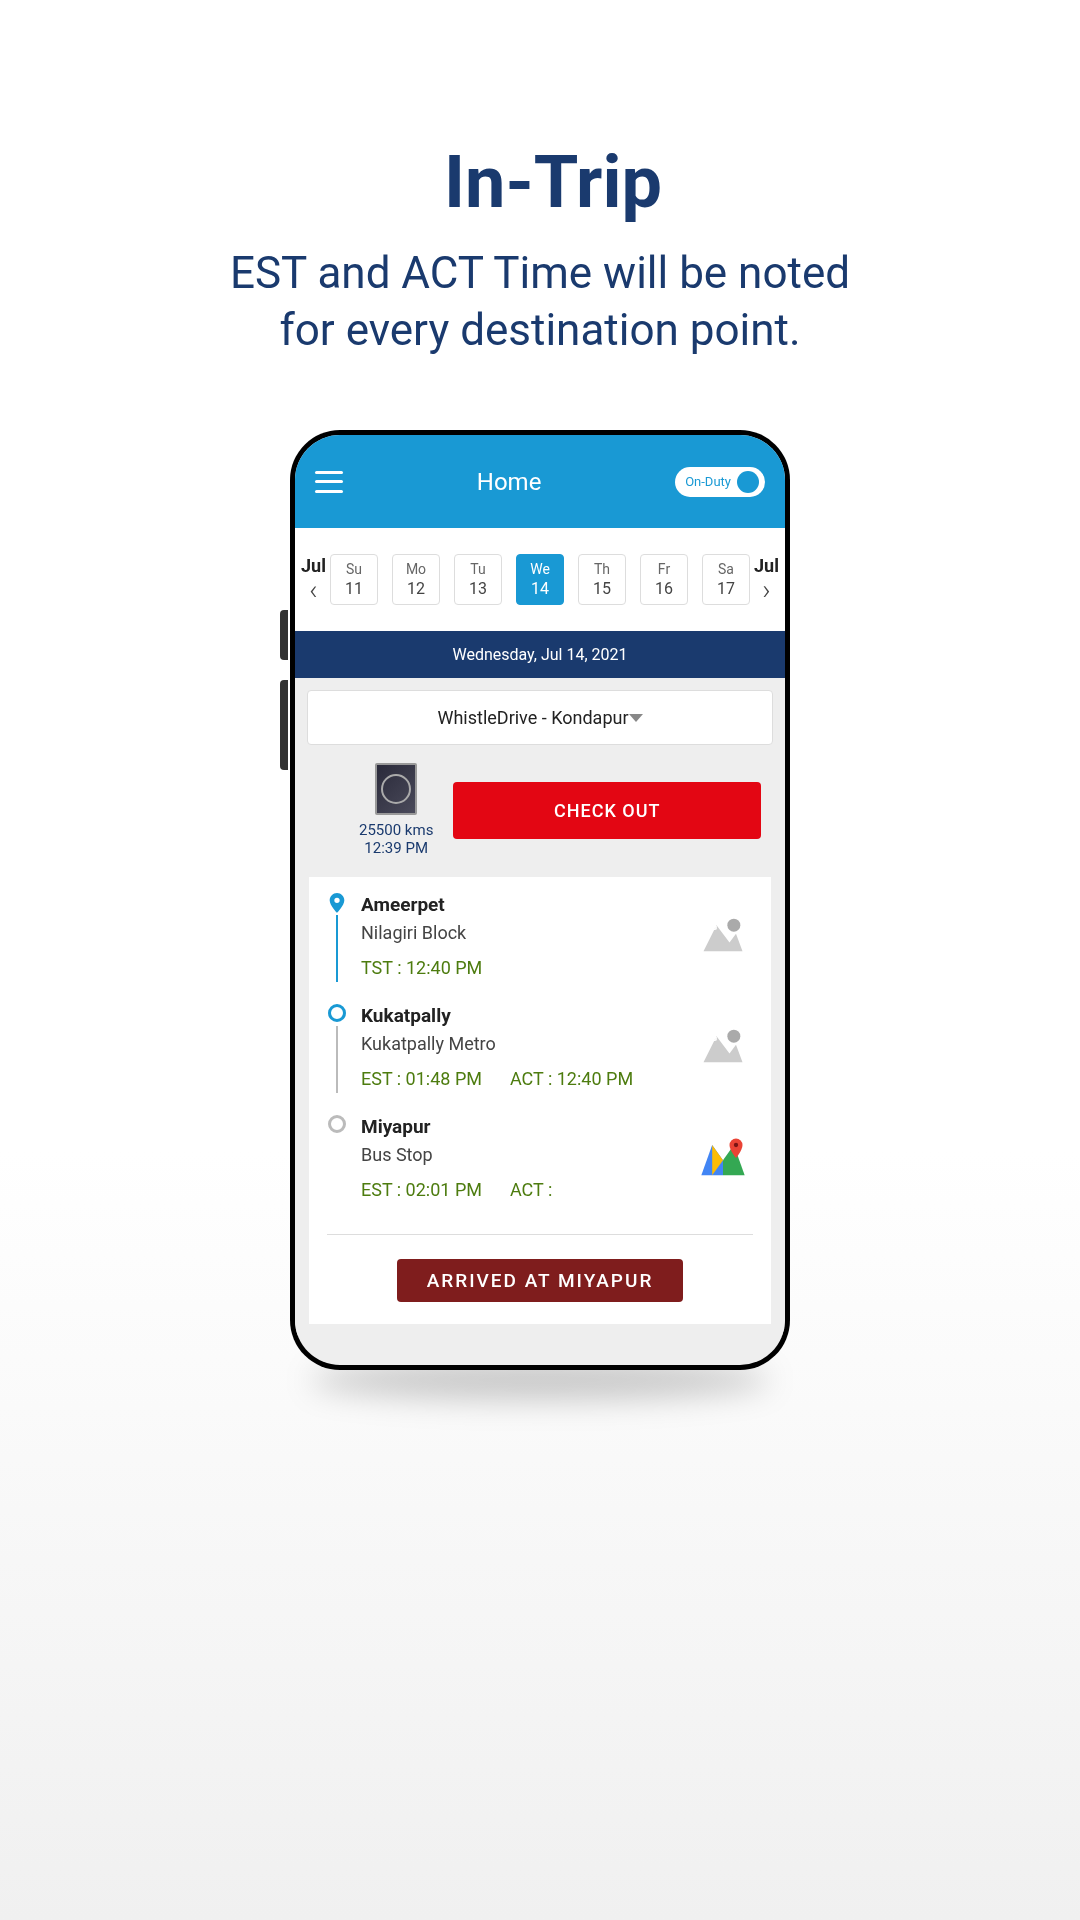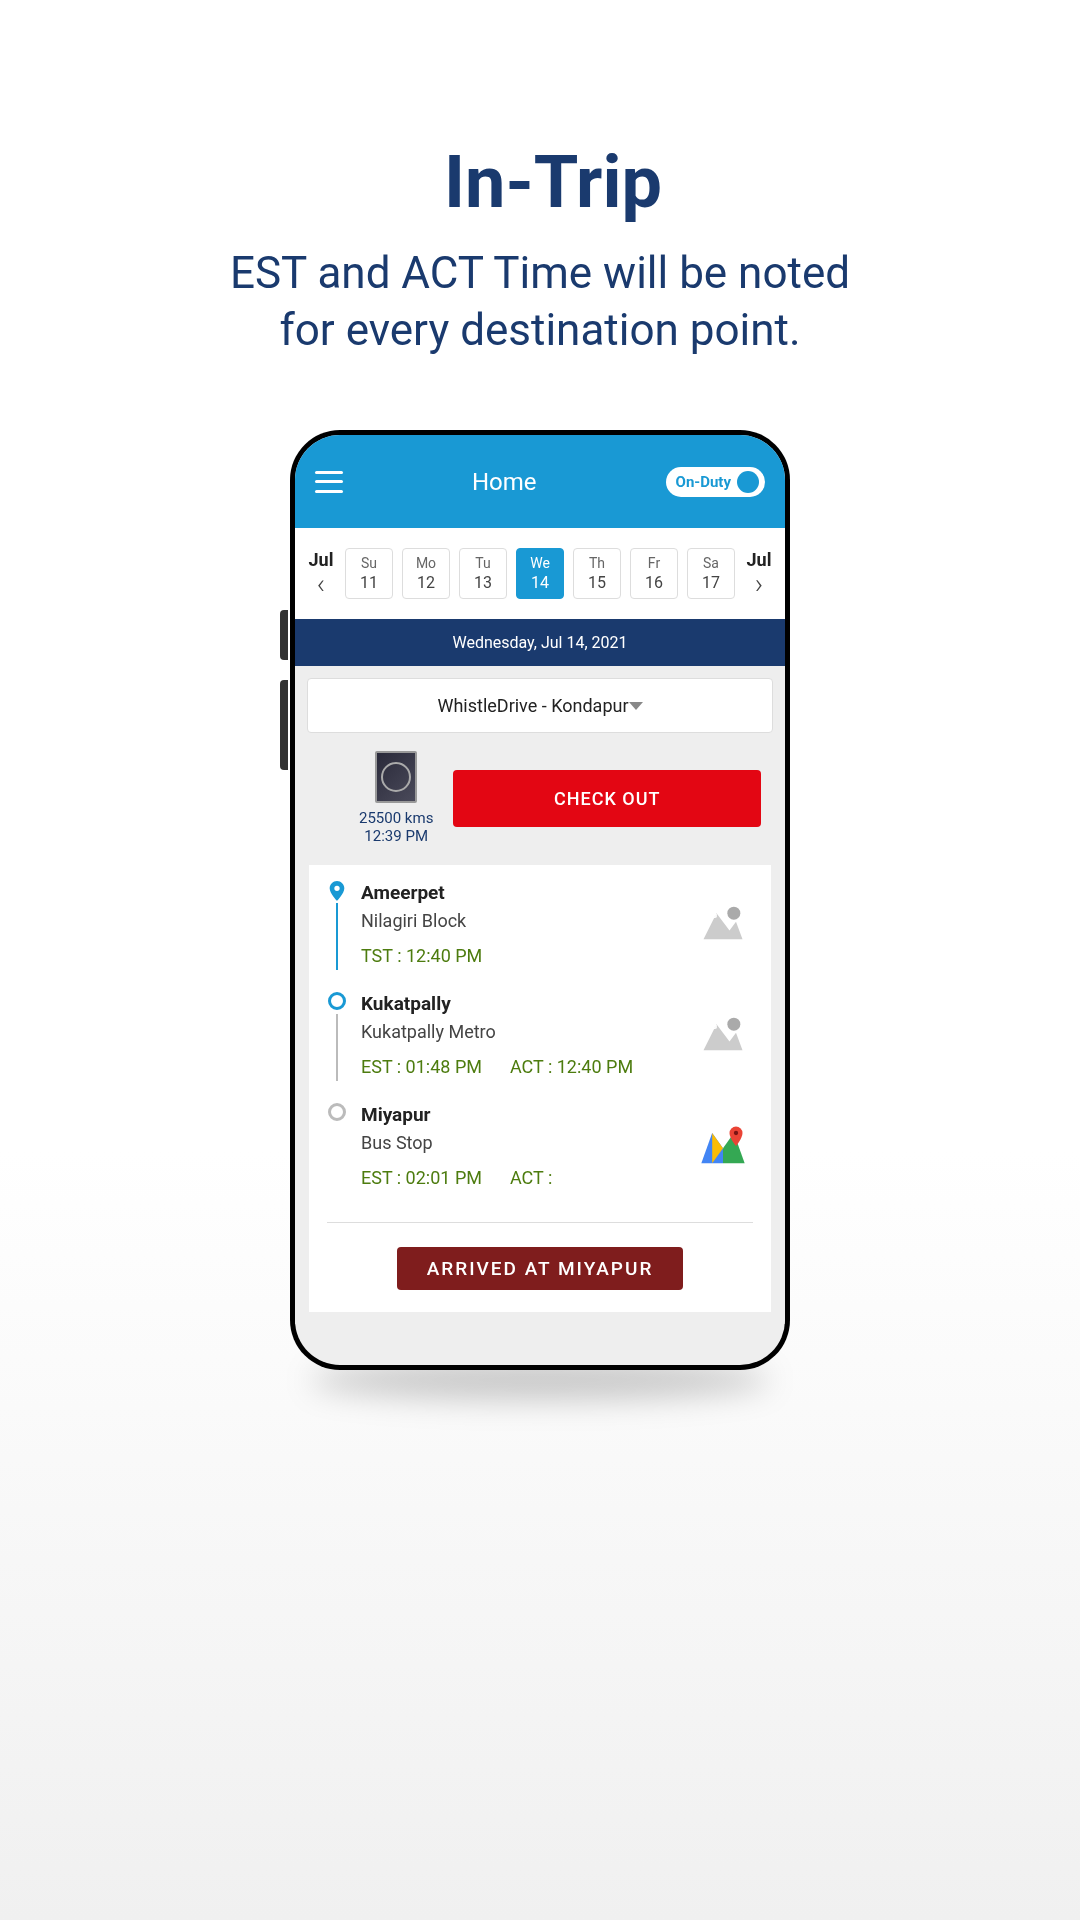--- a/index.html
+++ b/index.html
@@ -14,28 +14,28 @@
 .phone-body { width: 500px; height: 940px; background: #000; border-radius: 50px; padding: 5px; position: relative; }
 .phone-body::before { content: ""; position: absolute; left: -10px; top: 180px; width: 8px; height: 50px; background: #333; border-radius: 4px 0 0 4px; }
 .phone-body::after { content: ""; position: absolute; left: -10px; top: 250px; width: 8px; height: 90px; background: #333; border-radius: 4px 0 0 4px; }
 .phone-screen { width: 100%; height: 100%; background: #eee; border-radius: 45px; overflow: hidden; position: relative; }
 
 .app-header { background: #1999d4; height: 93px; display: flex; align-items: center; justify-content: space-between; padding: 0 20px; }
 .menu-icon { width: 28px; height: 22px; display: flex; flex-direction: column; justify-content: space-between; }
 .menu-icon span { display: block; height: 3px; background: #fff; border-radius: 2px; }
 .app-title { color: #fff; font-size: 24px; font-weight: 400; }
 .duty-toggle { background: #fff; border-radius: 20px; padding: 4px 6px 4px 10px; display: flex; align-items: center; gap: 6px; }
-.duty-label { font-size: 15px; color: #1999d4; font-weight: 700; }
+.duty-label { font-size: 13px; color: #1999d4; font-weight: 400; }
 .duty-knob { width: 22px; height: 22px; background: #1999d4; border-radius: 50%; }
 
-.cal-strip { background: #fff; display: flex; align-items: center; padding: 20px 6px; gap: 4px; }
+.cal-strip { background: #fff; display: flex; align-items: center; padding: 26px 6px; gap: 4px; }
 .cal-nav { display: flex; flex-direction: column; align-items: center; width: 40px; }
 .cal-nav-month { font-size: 18px; font-weight: 700; color: #222; }
 .cal-nav-arrow { font-size: 28px; color: #444; line-height: 1; font-weight: 300; }
-.cal-days { display: flex; gap: 6px; flex: 1; justify-content: space-between; }
+.cal-days { display: flex; gap: 14px; flex: 1; justify-content: space-between; }
 .cal-day { border: 1px solid #ddd; border-radius: 4px; width: 48px; text-align: center; padding: 6px 0; }
 .cal-day-name { font-size: 14px; color: #666; }
 .cal-day-num { font-size: 16px; color: #444; margin-top: 2px; }
 .cal-day.active { background: #1999d4; border-color: #1999d4; }
 .cal-day.active .cal-day-name, .cal-day.active .cal-day-num { color: #fff; }
 
 .date-bar { background: #1a3a6e; color: #fff; text-align: center; padding: 14px 0; font-size: 16px; }
 
 .content { background: #eee; padding: 12px; }
 .dropdown { background: #fff; border: 1px solid #ddd; border-radius: 4px; padding: 16px 18px; display: flex; justify-content: center; align-items: center; }

